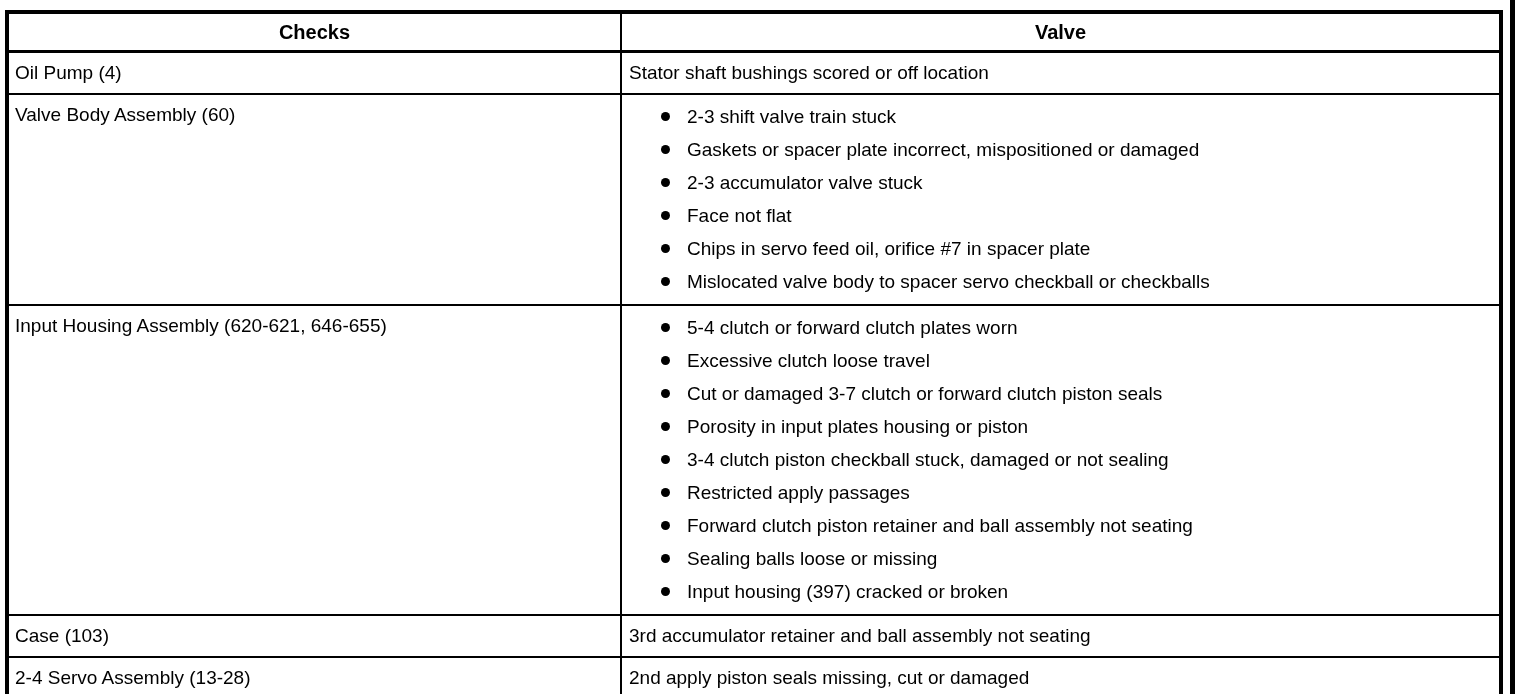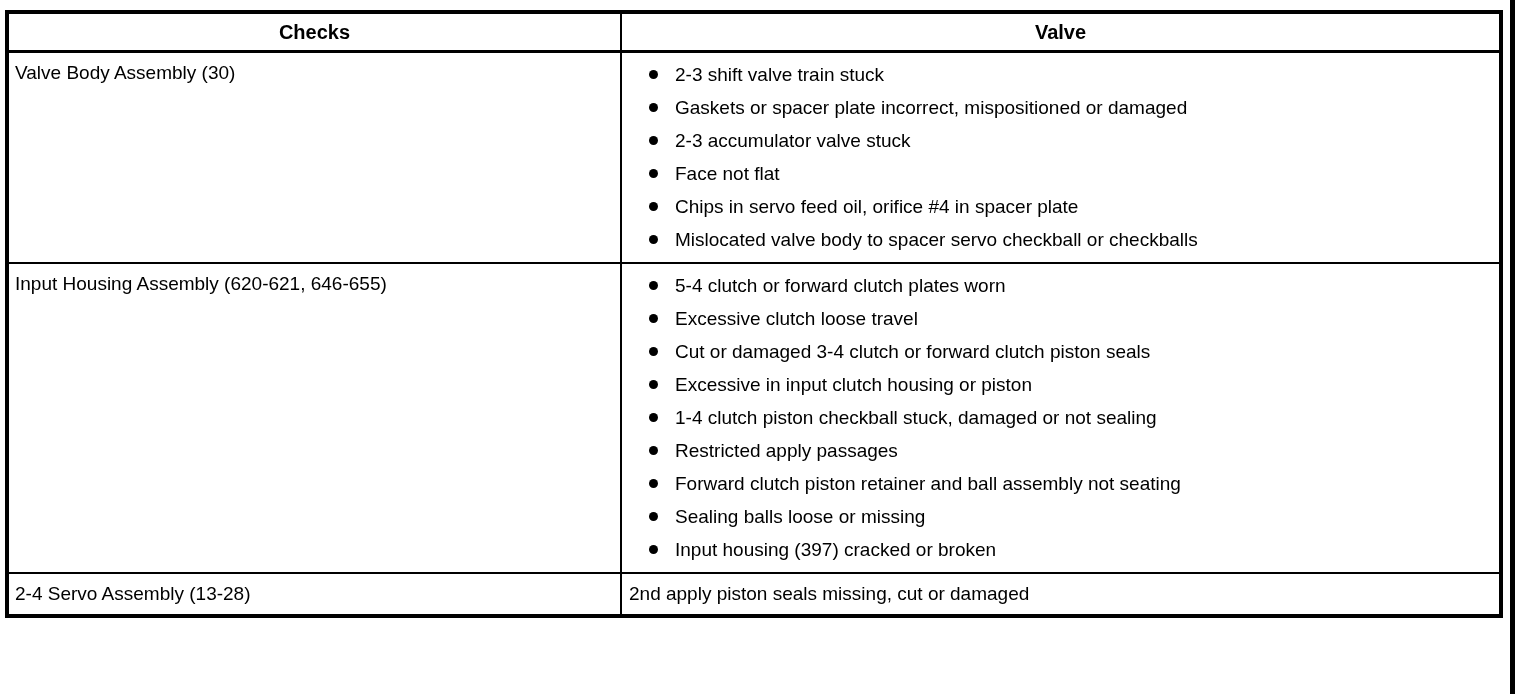--- a/index.html
+++ b/index.html
@@ -49,21 +49,21 @@
   td.causes-cell {
     padding: 0;
   }
   .cause-plain {
     padding: 8px 4px 8px 7px;
     line-height: 24px;
   }
   ul.bullet-list {
     list-style: none;
     margin: 0;
-    padding: 5px 4px 6px 0;
+    padding: 5px 4px 6px 12px;
   }
   ul.bullet-list li {
     display: flex;
     align-items: center;
     line-height: 33px;
   }
   .bullet {
     width: 9px;
     height: 9px;
     border-radius: 50%;
@@ -89,42 +89,48 @@
 <div class="page">
   <table class="diag-table">
     <thead>
       <tr>
         <th class="col-header col-checks">Checks</th>
         <th class="col-header col-causes">Valve</th>
       </tr>
     </thead>
     <tbody>
         <tr>
-          <td class="check-cell">Valve Body Assembly (30)</td>
+          <td class="check-cell">Oil Pump (4)</td>
+          <td class="causes-cell">
+            <div class="cause-plain">Stator shaft bushings scored or off location</div>
+          </td>
+        </tr>
+        <tr>
+          <td class="check-cell">Valve Body Assembly (60)</td>
           <td class="causes-cell">
             <ul class="bullet-list">
               <li>
                 <span class="bullet"></span>
                 <span class="cause-text">2-3 shift valve train stuck</span>
               </li>
               <li>
                 <span class="bullet"></span>
                 <span class="cause-text">Gaskets or spacer plate incorrect, mispositioned or damaged</span>
               </li>
               <li>
                 <span class="bullet"></span>
                 <span class="cause-text">2-3 accumulator valve stuck</span>
               </li>
               <li>
                 <span class="bullet"></span>
                 <span class="cause-text">Face not flat</span>
               </li>
               <li>
                 <span class="bullet"></span>
-                <span class="cause-text">Chips in servo feed oil, orifice #4 in spacer plate</span>
+                <span class="cause-text">Chips in servo feed oil, orifice #7 in spacer plate</span>
               </li>
               <li>
                 <span class="bullet"></span>
                 <span class="cause-text">Mislocated valve body to spacer servo checkball or checkballs</span>
               </li>
             </ul>
           </td>
         </tr>
         <tr>
           <td class="check-cell">Input Housing Assembly (620-621, 646-655)</td>
@@ -133,29 +139,29 @@
               <li>
                 <span class="bullet"></span>
                 <span class="cause-text">5-4 clutch or forward clutch plates worn</span>
               </li>
               <li>
                 <span class="bullet"></span>
                 <span class="cause-text">Excessive clutch loose travel</span>
               </li>
               <li>
                 <span class="bullet"></span>
-                <span class="cause-text">Cut or damaged 3-4 clutch or forward clutch piston seals</span>
+                <span class="cause-text">Cut or damaged 3-7 clutch or forward clutch piston seals</span>
               </li>
               <li>
                 <span class="bullet"></span>
-                <span class="cause-text">Excessive in input clutch housing or piston</span>
+                <span class="cause-text">Porosity in input plates housing or piston</span>
               </li>
               <li>
                 <span class="bullet"></span>
-                <span class="cause-text">1-4 clutch piston checkball stuck, damaged or not sealing</span>
+                <span class="cause-text">3-4 clutch piston checkball stuck, damaged or not sealing</span>
               </li>
               <li>
                 <span class="bullet"></span>
                 <span class="cause-text">Restricted apply passages</span>
               </li>
               <li>
                 <span class="bullet"></span>
                 <span class="cause-text">Forward clutch piston retainer and ball assembly not seating</span>
               </li>
               <li>
@@ -163,20 +169,26 @@
                 <span class="cause-text">Sealing balls loose or missing</span>
               </li>
               <li>
                 <span class="bullet"></span>
                 <span class="cause-text">Input housing (397) cracked or broken</span>
               </li>
             </ul>
           </td>
         </tr>
         <tr>
+          <td class="check-cell">Case (103)</td>
+          <td class="causes-cell">
+            <div class="cause-plain">3rd accumulator retainer and ball assembly not seating</div>
+          </td>
+        </tr>
+        <tr>
           <td class="check-cell">2-4 Servo Assembly (13-28)</td>
           <td class="causes-cell">
             <div class="cause-plain">2nd apply piston seals missing, cut or damaged</div>
           </td>
         </tr>
       </tbody>
   </table>
   <div class="page-edge-line"></div>
 </div>
 

